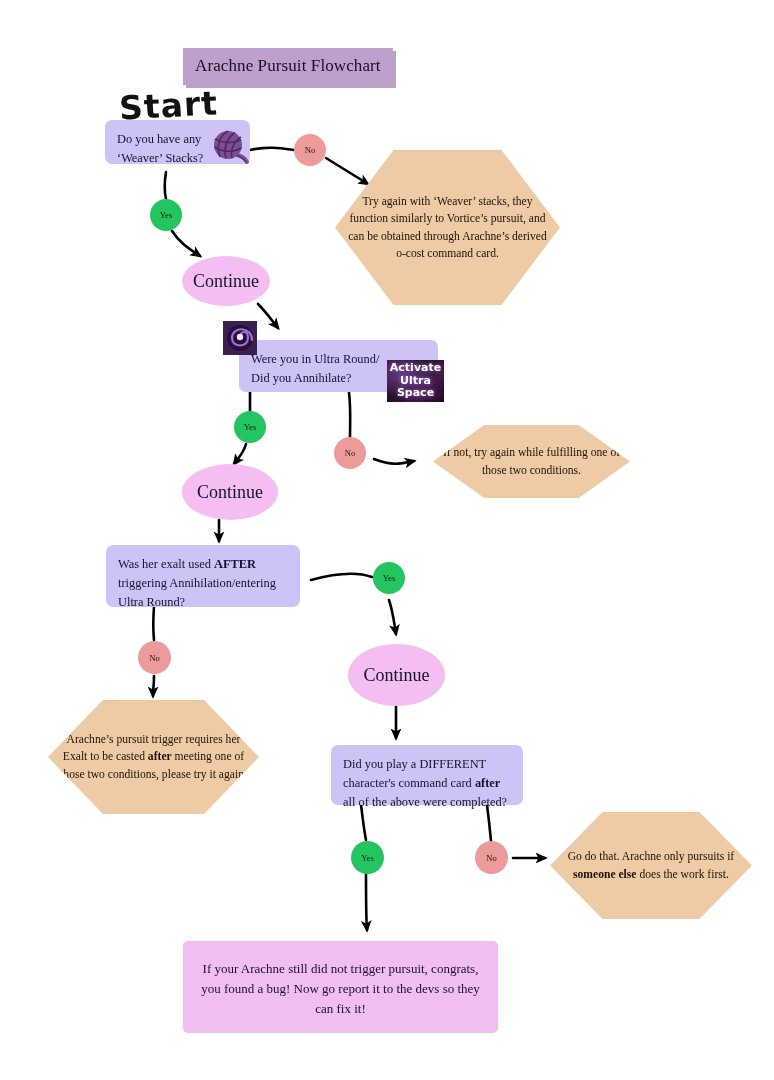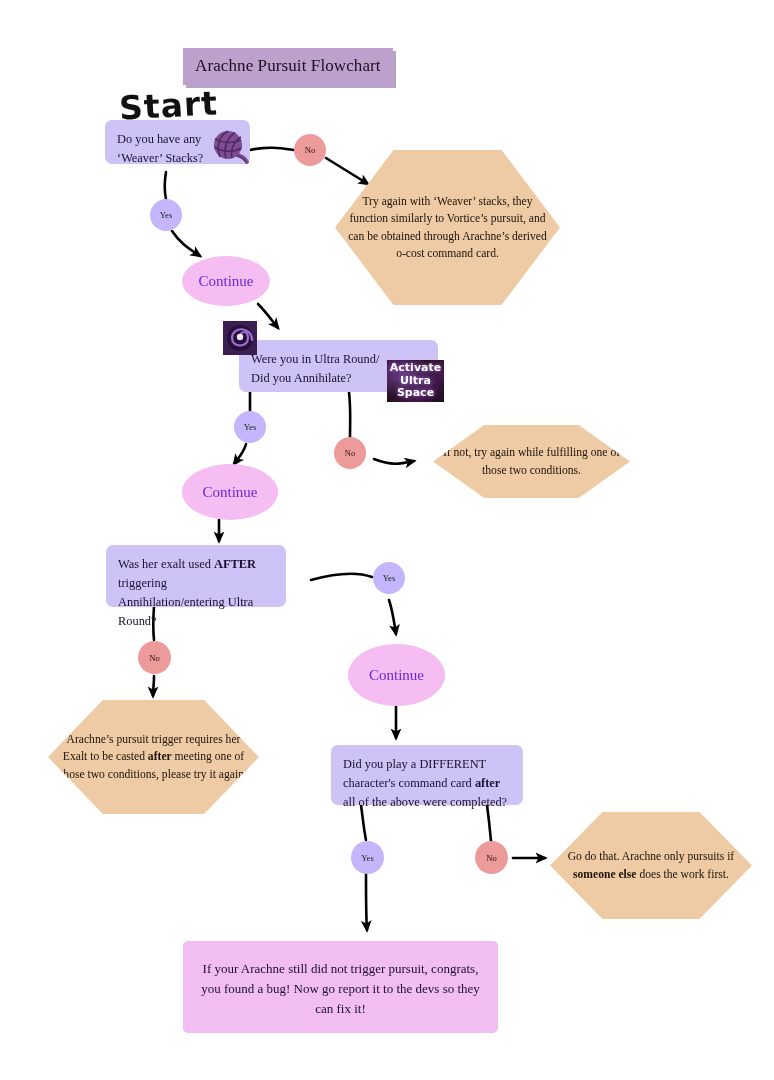--- a/index.html
+++ b/index.html
@@ -73,37 +73,37 @@
     font-size: 13px;
     line-height: 1.55;
     padding: 14px 16px;
     text-align: center;
   }
 
   
   .ellipse-pink {
     background: #f5bdf2;
     border-radius: 50%;
-    color: #6d28d9;
+    color: #0f172a;
     display: flex;
     align-items: center;
     justify-content: center;
-    font-size: 15px;
+    font-size: 18px;
   }
 
   
   .pill {
     border-radius: 50%;
     display: flex;
     align-items: center;
     justify-content: center;
     font-size: 8.6px;
     color: #15250f;
   }
-  .pill.yes { background: #c4b5fd; }
+  .pill.yes { background: #22c55e; }
   .pill.no  { background: #ed9a9a; color: #2a1010; }
 
   
   .hexagon {
     background: #eecba4;
     display: flex;
     align-items: center;
     justify-content: center;
     text-align: center;
     color: #1d1208;
@@ -253,21 +253,21 @@
   <div class="node pill yes" style="left:234px; top:411px; width:32px; height:32px;">Yes</div>
 
   <div class="node pill no" style="left:334px; top:437px; width:32px; height:32px;">No</div>
 
   <div class="node hexagon" style="left:433px; top:425px; width:197px; height:73px;">
     <div class="inner">If not, try again while fulfilling one of those two conditions.</div>
   </div>
 
   <div class="node ellipse-pink" style="left:182px; top:464px; width:96px; height:56px;">Continue</div>
 
-  <div class="node box-lavender" style="left:106px; top:545px; width:180px; height:62px;">
+  <div class="node box-lavender" style="left:106px; top:545px; width:194px; height:62px;">
     <span>Was her exalt used </span><b>AFTER</b><span> triggering Annihilation/entering Ultra Round?</span>
   </div>
 
   <div class="node pill yes" style="left:373px; top:562px; width:32px; height:32px;">Yes</div>
 
   <div class="node pill no" style="left:138px; top:641px; width:33px; height:33px;">No</div>
 
   <div class="node hexagon" style="left:48px; top:700px; width:211px; height:114px;">
     <div class="inner">
       <span>Arachne’s pursuit trigger requires her Exalt to be casted </span><b>after</b><span> meeting one of those two conditions, please try it again.</span>

